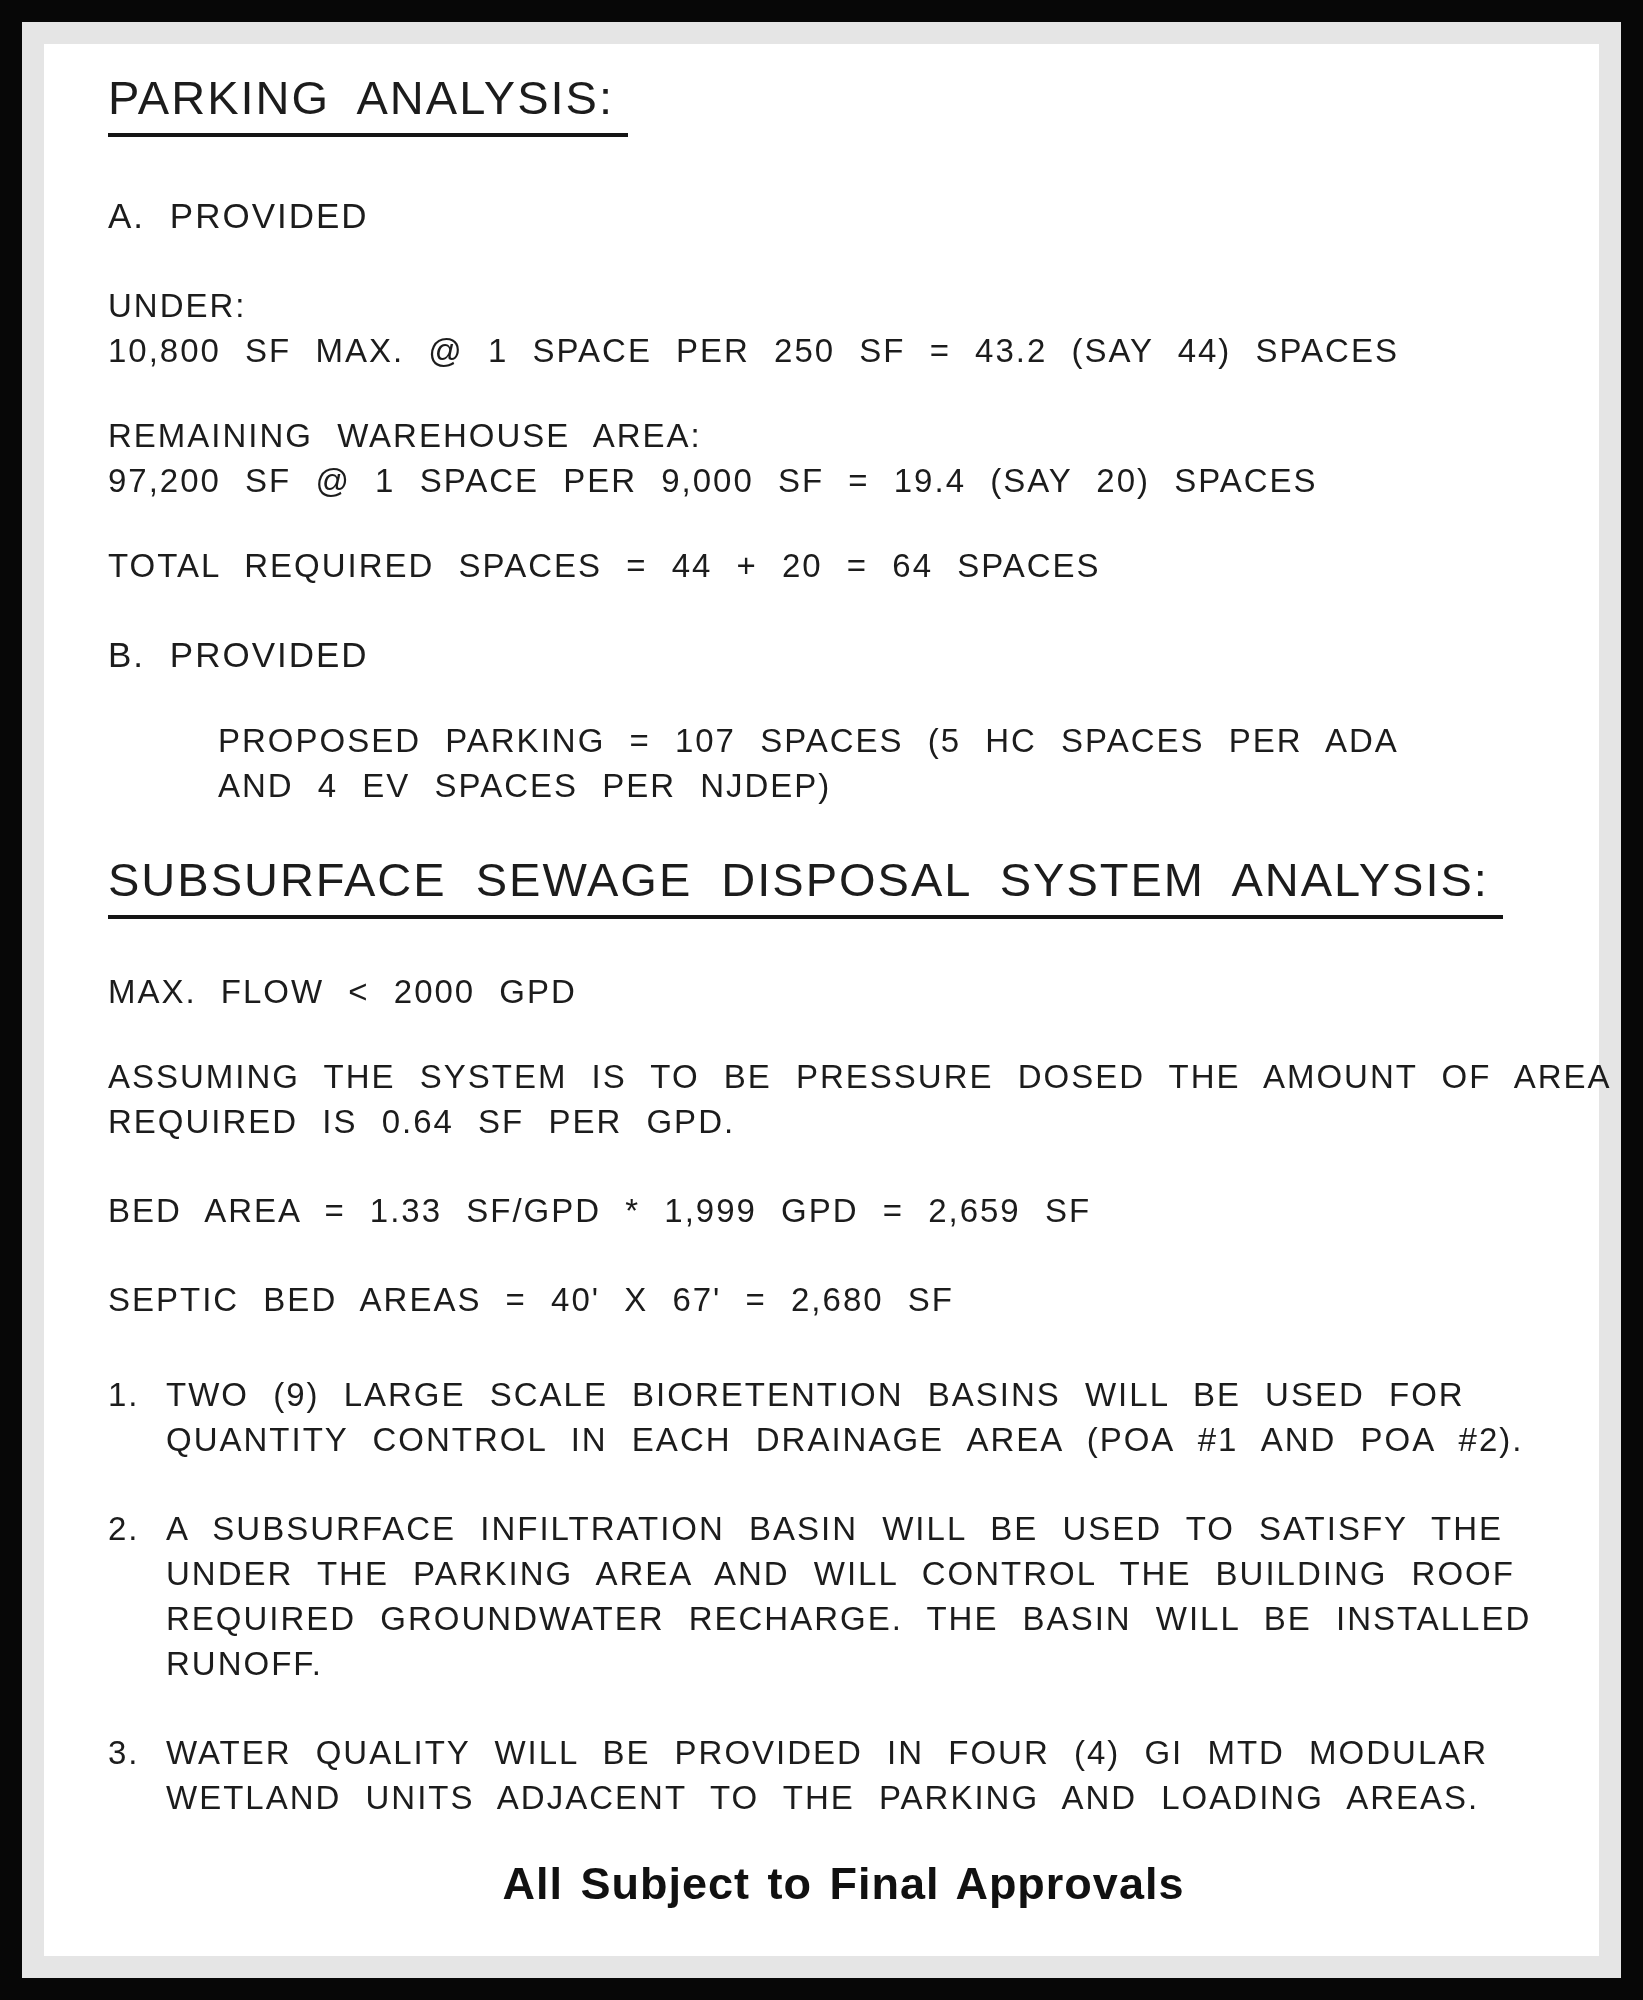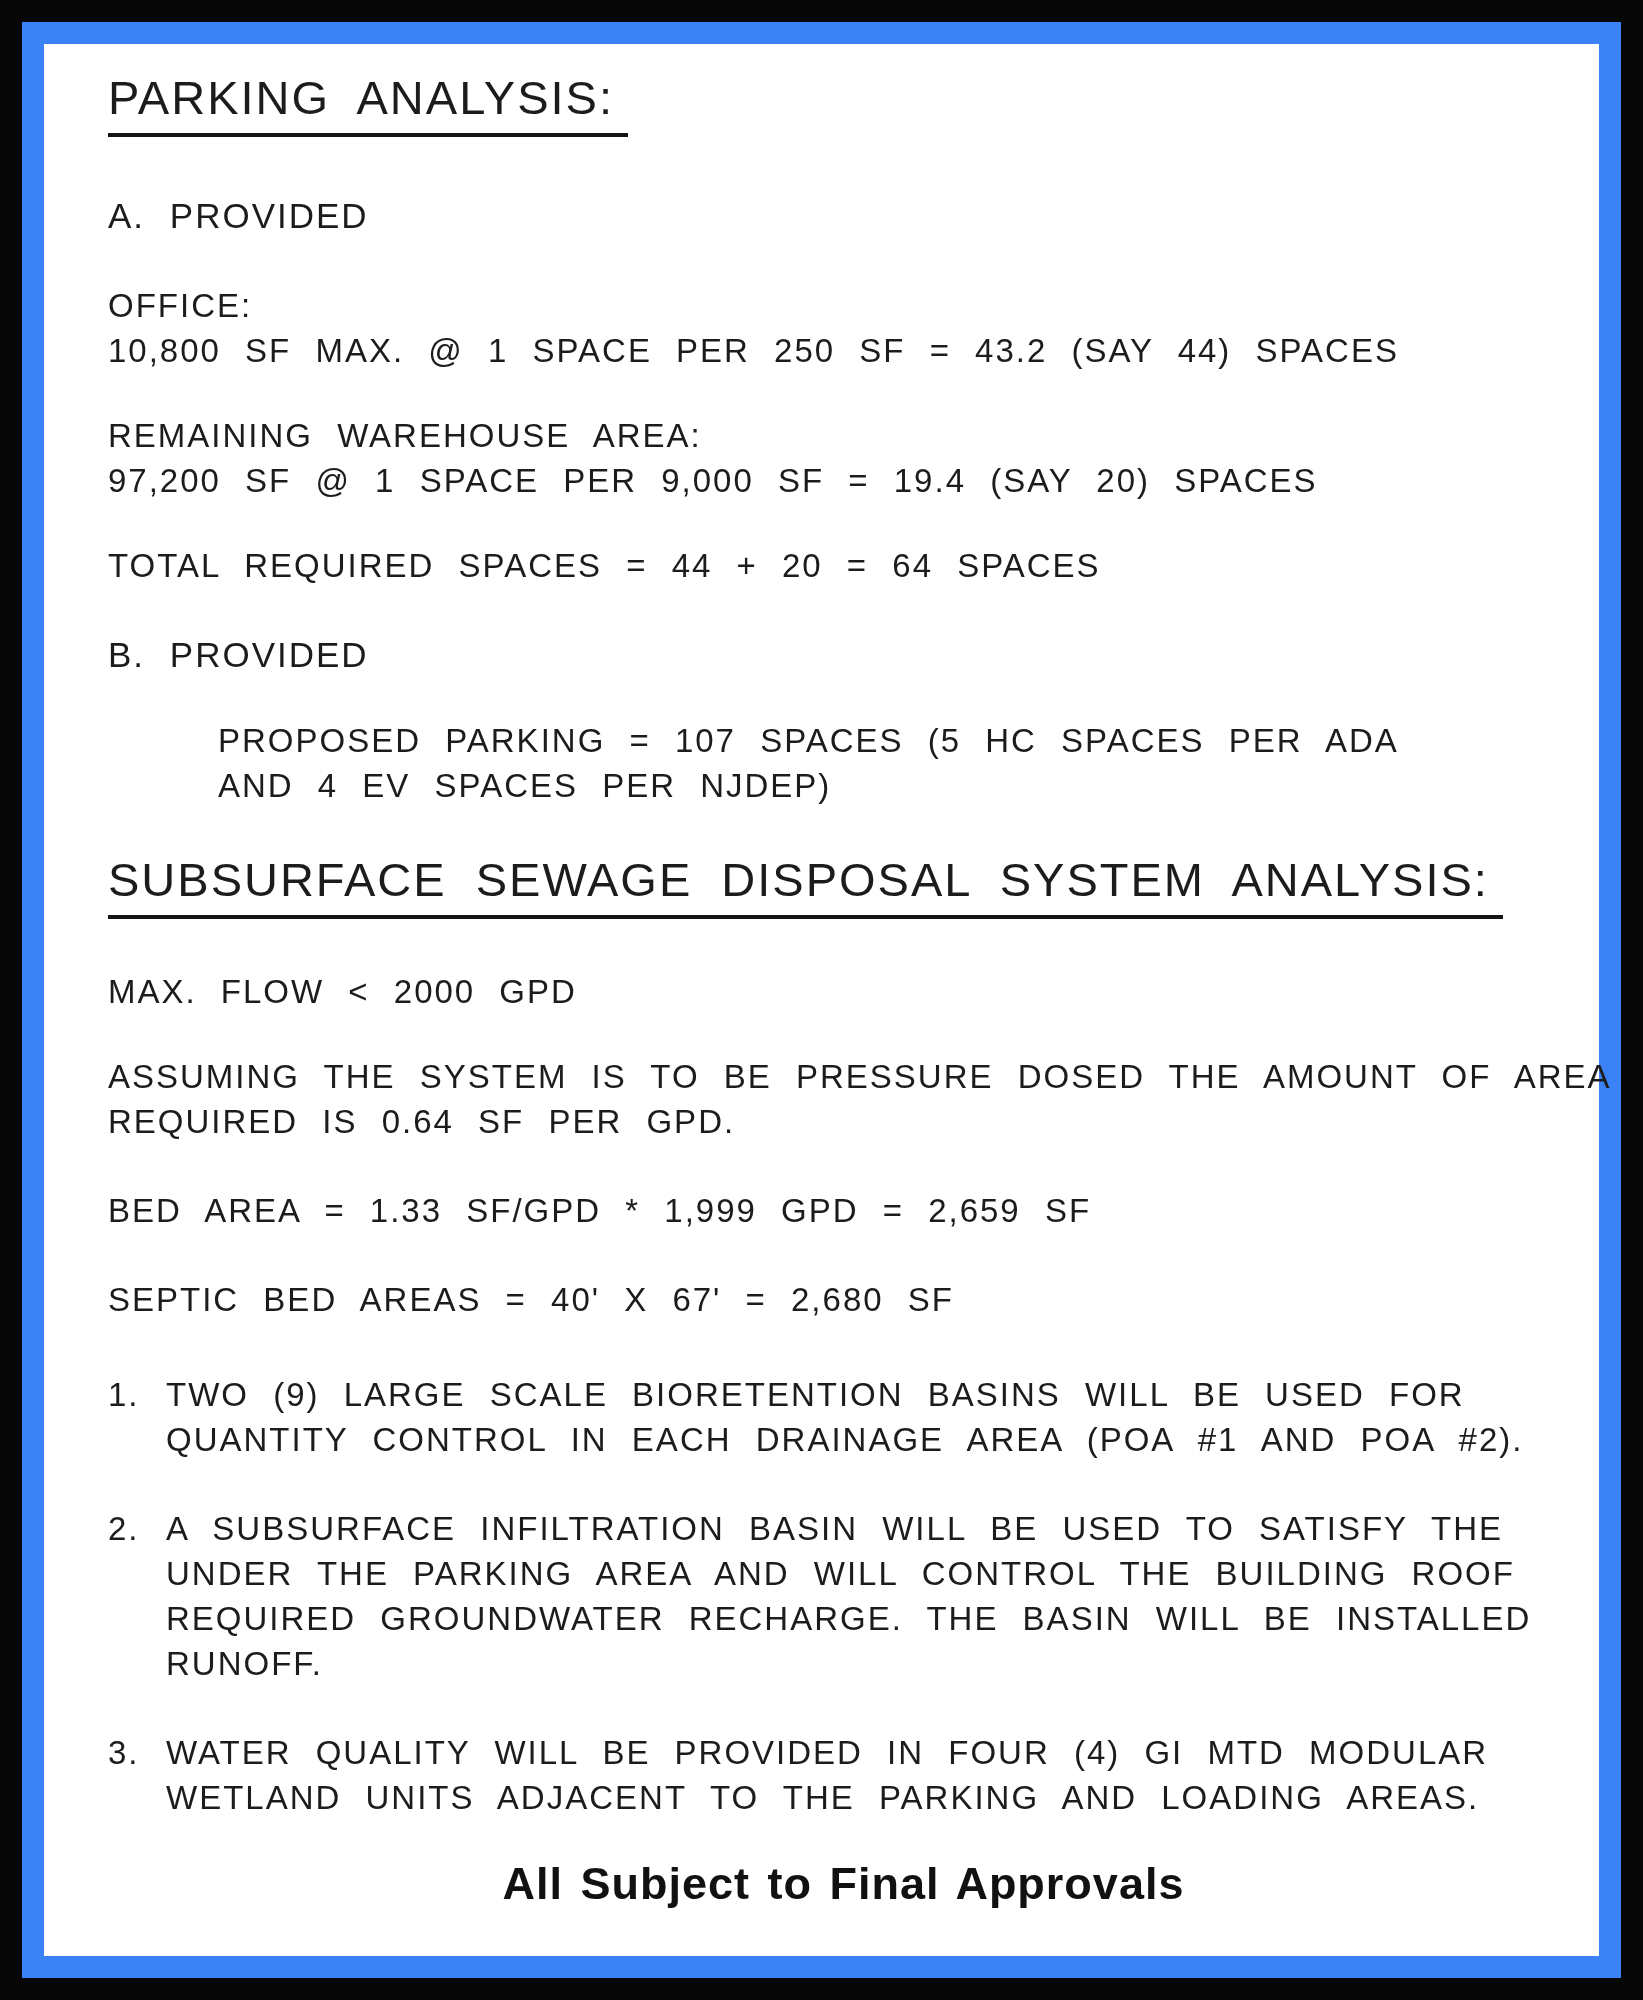--- a/index.html
+++ b/index.html
@@ -5,21 +5,21 @@
   html, body {
     margin: 0;
     padding: 0;
     background: #000;
   }
   .page {
     position: relative;
     width: 1643px;
     height: 2000px;
     box-sizing: border-box;
-    background: #3b82f6;
+    background: #e5e5e5;
     border: 22px solid #070707;
     overflow: hidden;
     font-family: "Liberation Sans", sans-serif;
     color: #1c1c1c;
   }
   .content {
     position: absolute;
     top: 22px;
     left: 22px;
     right: 22px;
@@ -89,21 +89,21 @@
 <div class="page">
   <div class="content">
 
     <div class="section-heading">
       <span class="underline">PARKING ANALYSIS: </span>
     </div>
 
     <div class="sub-item mt-a">A. PROVIDED</div>
 
     <div class="mt-b">
-      <div class="body-line">OFFICE:</div>
+      <div class="body-line">UNDER:</div>
       <div class="body-line">10,800 SF MAX. @ 1 SPACE PER 250 SF = 43.2 (SAY 44) SPACES</div>
     </div>
 
     <div class="mt-c">
       <div class="body-line">REMAINING WAREHOUSE AREA:</div>
       <div class="body-line">97,200 SF @ 1 SPACE PER 9,000 SF = 19.4 (SAY 20) SPACES</div>
     </div>
 
     <div class="body-line mt-c">TOTAL REQUIRED SPACES = 44 + 20 = 64 SPACES</div>
 

